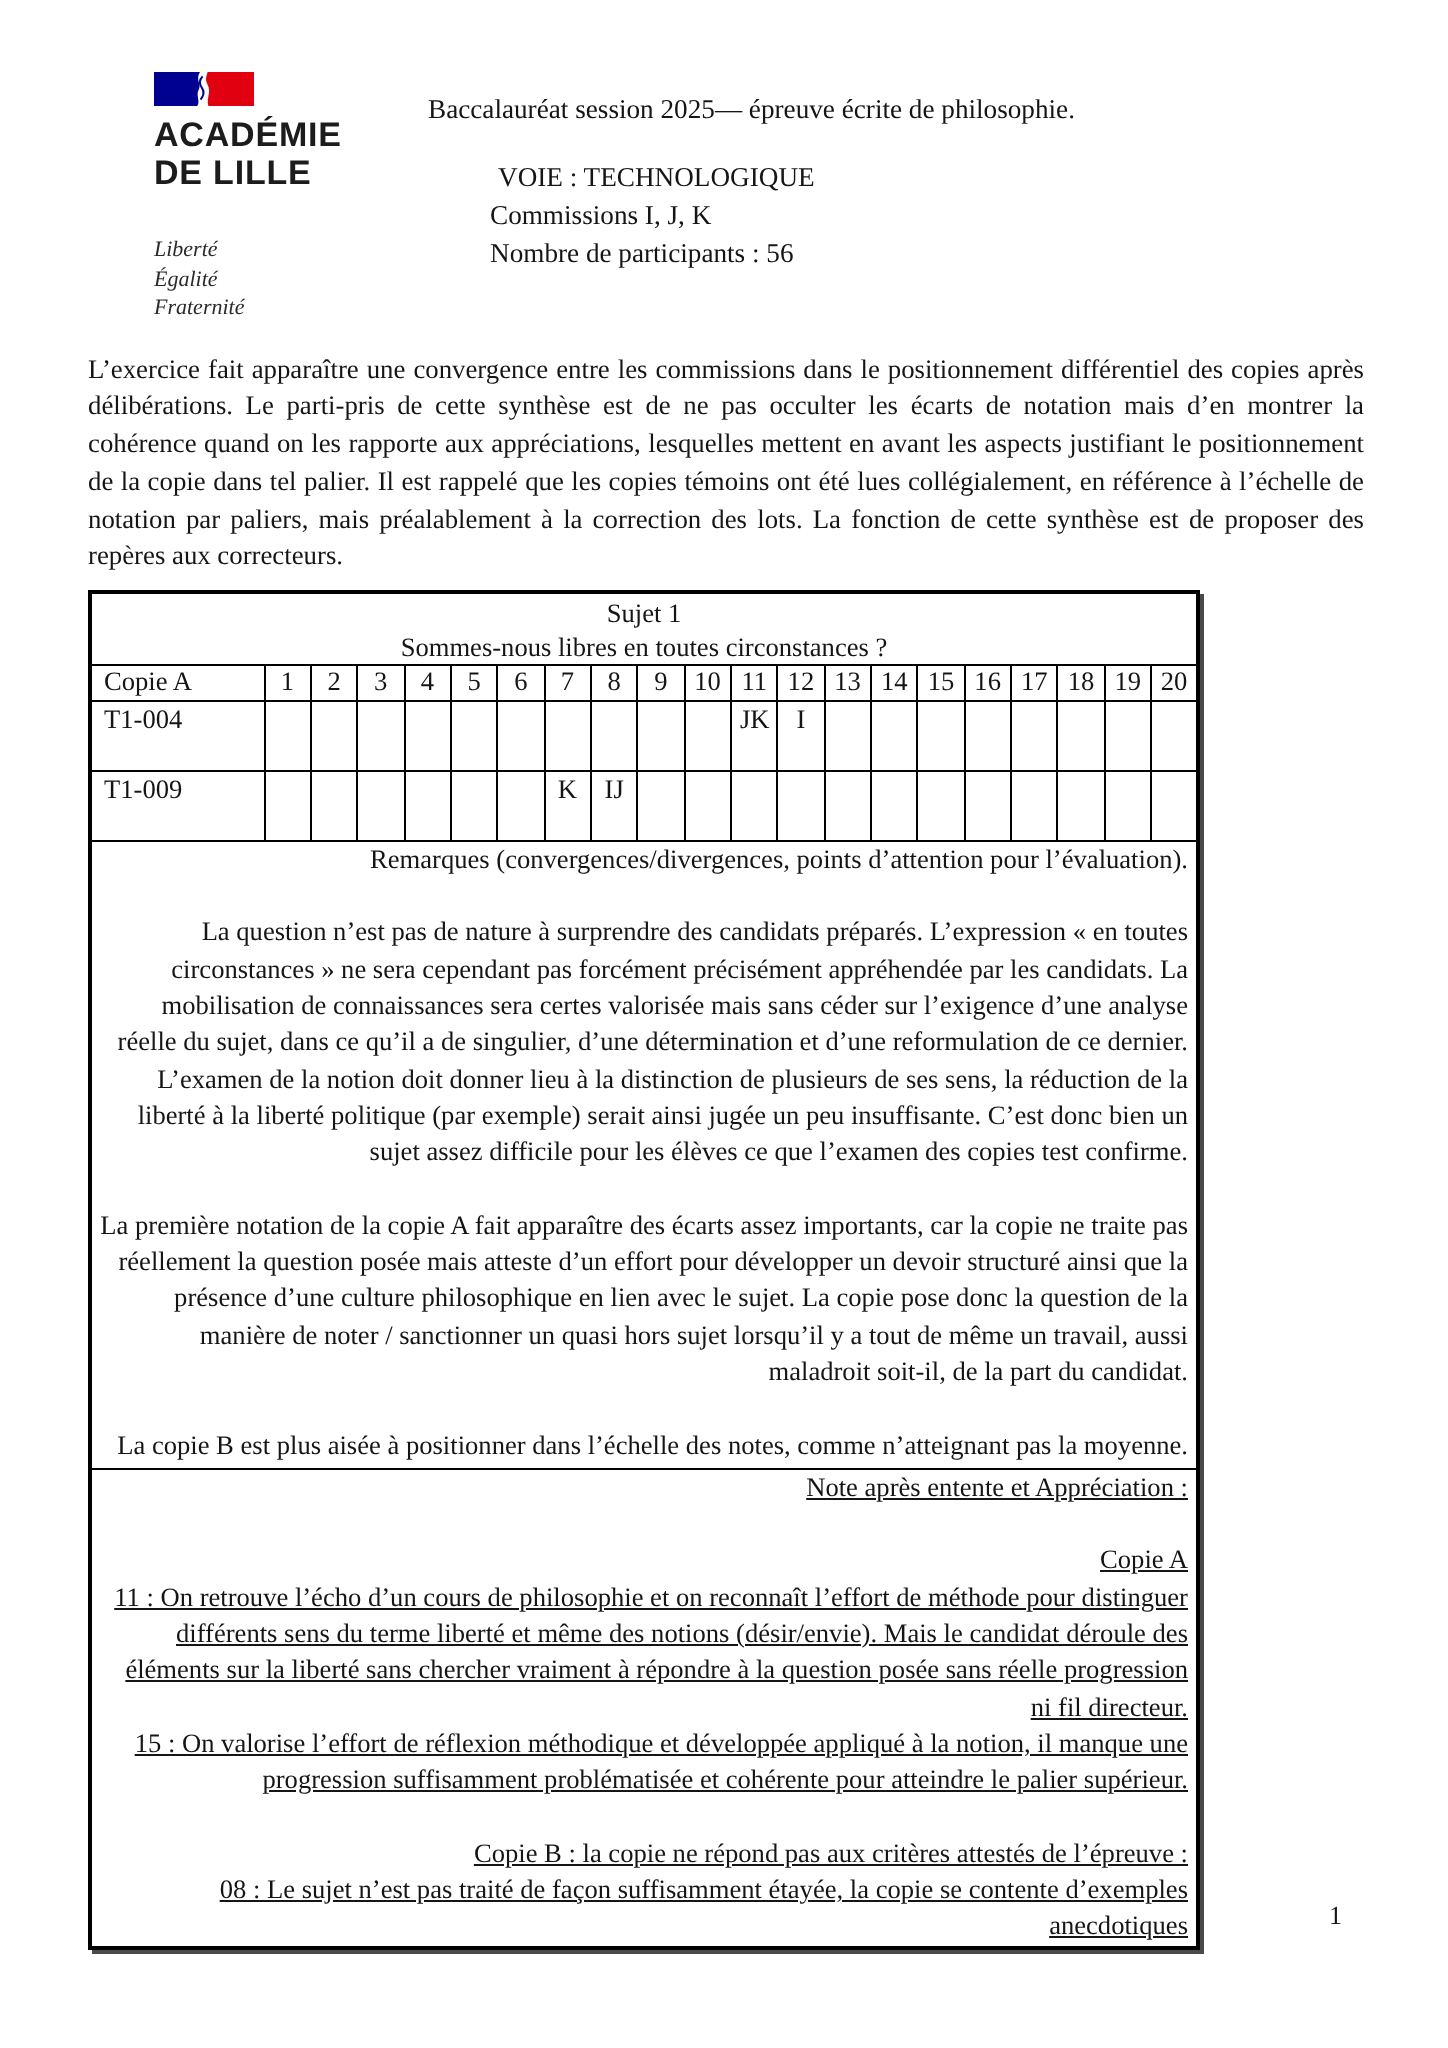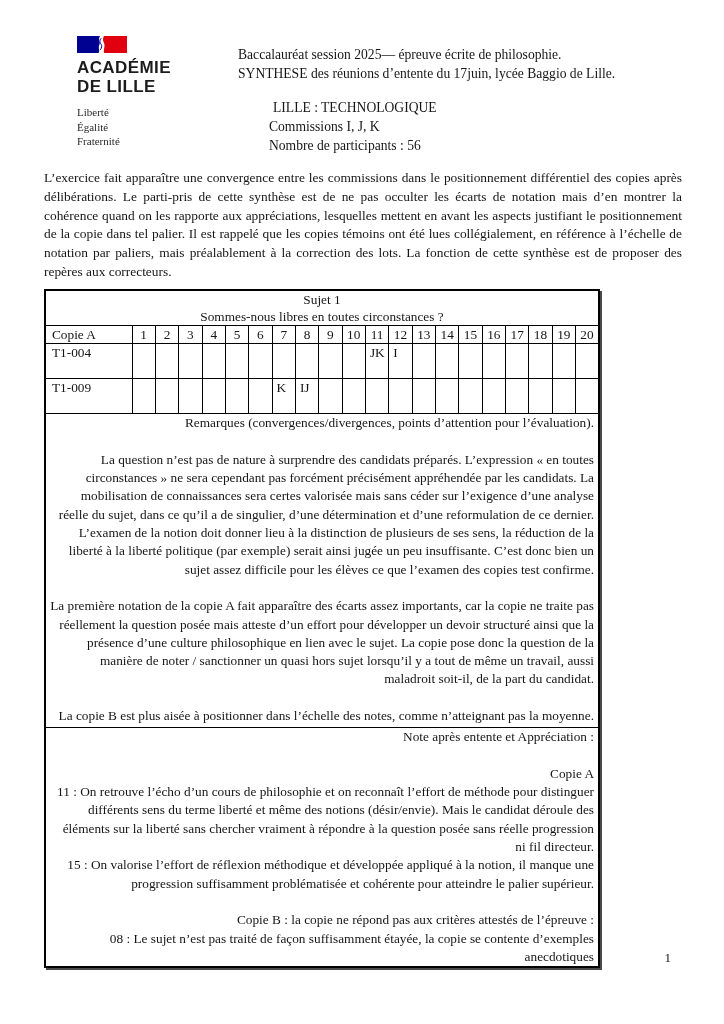--- a/index.html
+++ b/index.html
@@ -10,32 +10,32 @@
     height: 1024px;
     margin: 0 auto;
     background: #ffffff;
     font-family: "Liberation Serif", "DejaVu Serif", serif;
     color: #151515;
     overflow: hidden;
   }
   .content { padding: 34px 42px 0 44px; }
 
   
-  header { display: flex; align-items: flex-start; gap: 24px; }
+  header { display: flex; align-items: flex-start; }
   .logo-block { width: 170px; flex: 0 0 170px; padding-left: 33px; padding-top: 2px; }
   .flag { display: block; margin-bottom: 5px; }
   .academy-name {
     font-family: "Liberation Sans", "DejaVu Sans", sans-serif;
     font-weight: bold;
     font-size: 17px;
     line-height: 19px;
     letter-spacing: 0.4px;
     color: #1c1c1c;
   }
-  .motto { margin-top: 9px; font-size: 11px; line-height: 14.5px; color: #2a2a2a; }
+  .motto { margin-top: 22px; font-style: italic; font-size: 11px; line-height: 14.5px; color: #2a2a2a; }
   .title-block { flex: 1; padding-top: 11px; }
   .title-centered { text-align: left; font-size: 13.6px; line-height: 19px; }
   .voie-block { margin-top: 15px; padding-left: 31px; font-size: 13.6px; line-height: 19px; }
   .voie-line { padding-left: 4px; }
 
   
   .intro {
     margin: 14px 0 0 0;
     font-size: 13.4px;
     line-height: 18.8px;
@@ -48,24 +48,24 @@
     width: 556px;
     border-collapse: collapse;
     table-layout: fixed;
     box-shadow: 2px 2px 0 #4a4a4a;
   }
   table.eval, table.eval td { border: 1px solid #000; }
   table.eval { border-width: 2px; }
   table.eval td { font-size: 13.3px; padding: 0 4px; overflow: hidden; }
   .sujet-cell { text-align: center; height: 36px; line-height: 17px; padding: 1px 0 2px 0; }
   tr.score-hdr td { height: 18px; text-align: center; line-height: 16px; padding: 0 2px; }
-  tr.marks-row td { height: 35px; vertical-align: top; line-height: 16px; padding-top: 1px; }
+  tr.marks-row td { height: 35px; text-align: center; vertical-align: top; line-height: 16px; padding-top: 1px; }
   tr.score-hdr td.first-col, tr.marks-row td.first-col { text-align: left; padding-left: 6px; }
   .remarks-cell { vertical-align: top; padding: 3px 7px 4px 7px; min-height: 310px; height: 314px; }
-  .notes-cell  { vertical-align: top; padding: 3px 7px 4px 7px; height: 188px; }
+  .notes-cell  { vertical-align: top; padding: 3px 7px 4px 7px; height: 188px; text-decoration: underline; }
   .remarks-cell p, .notes-cell p { margin: 0; font-size: 13.3px; line-height: 18.3px; text-align: right; }
   .mt { margin-top: 18.3px !important; }
 
   
   .page-number { position: absolute; right: 53px; bottom: 58px; font-size: 13px; }
 </style>
 </head>
 <body>
 
 <div class="page">
@@ -85,23 +85,22 @@
         </div>
         <div class="motto">
           <div>Liberté</div>
           <div>Égalité</div>
           <div>Fraternité</div>
         </div>
       </div>
 
       <div class="title-block">
         <div class="title-centered">Baccalauréat session 2025— épreuve écrite de philosophie.</div>
-        <div class="title-centered">SYNTHESE des réunions d’entente du 17juin, lycée Baggio de Lille.</div>
         <div class="voie-block">
-          <div class="voie-line">LILLE : TECHNOLOGIQUE</div>
+          <div class="voie-line">VOIE : TECHNOLOGIQUE</div>
           <div>Commissions I, J, K</div>
           <div>Nombre de participants : 56</div>
         </div>
       </div>
     </header>
 
     <p class="intro">L’exercice fait apparaître une convergence entre les commissions dans le positionnement différentiel des copies après délibérations. Le parti-pris de cette synthèse est de ne pas occulter les écarts de notation mais d’en montrer la cohérence quand on les rapporte aux appréciations, lesquelles mettent en avant les aspects justifiant le positionnement de la copie dans tel palier. Il est rappelé que les copies témoins ont été lues collégialement, en référence à l’échelle de notation par paliers, mais préalablement à la correction des lots. La fonction de cette synthèse est de proposer des repères aux correcteurs.</p>
 
     <table class="eval">
       <colgroup>

